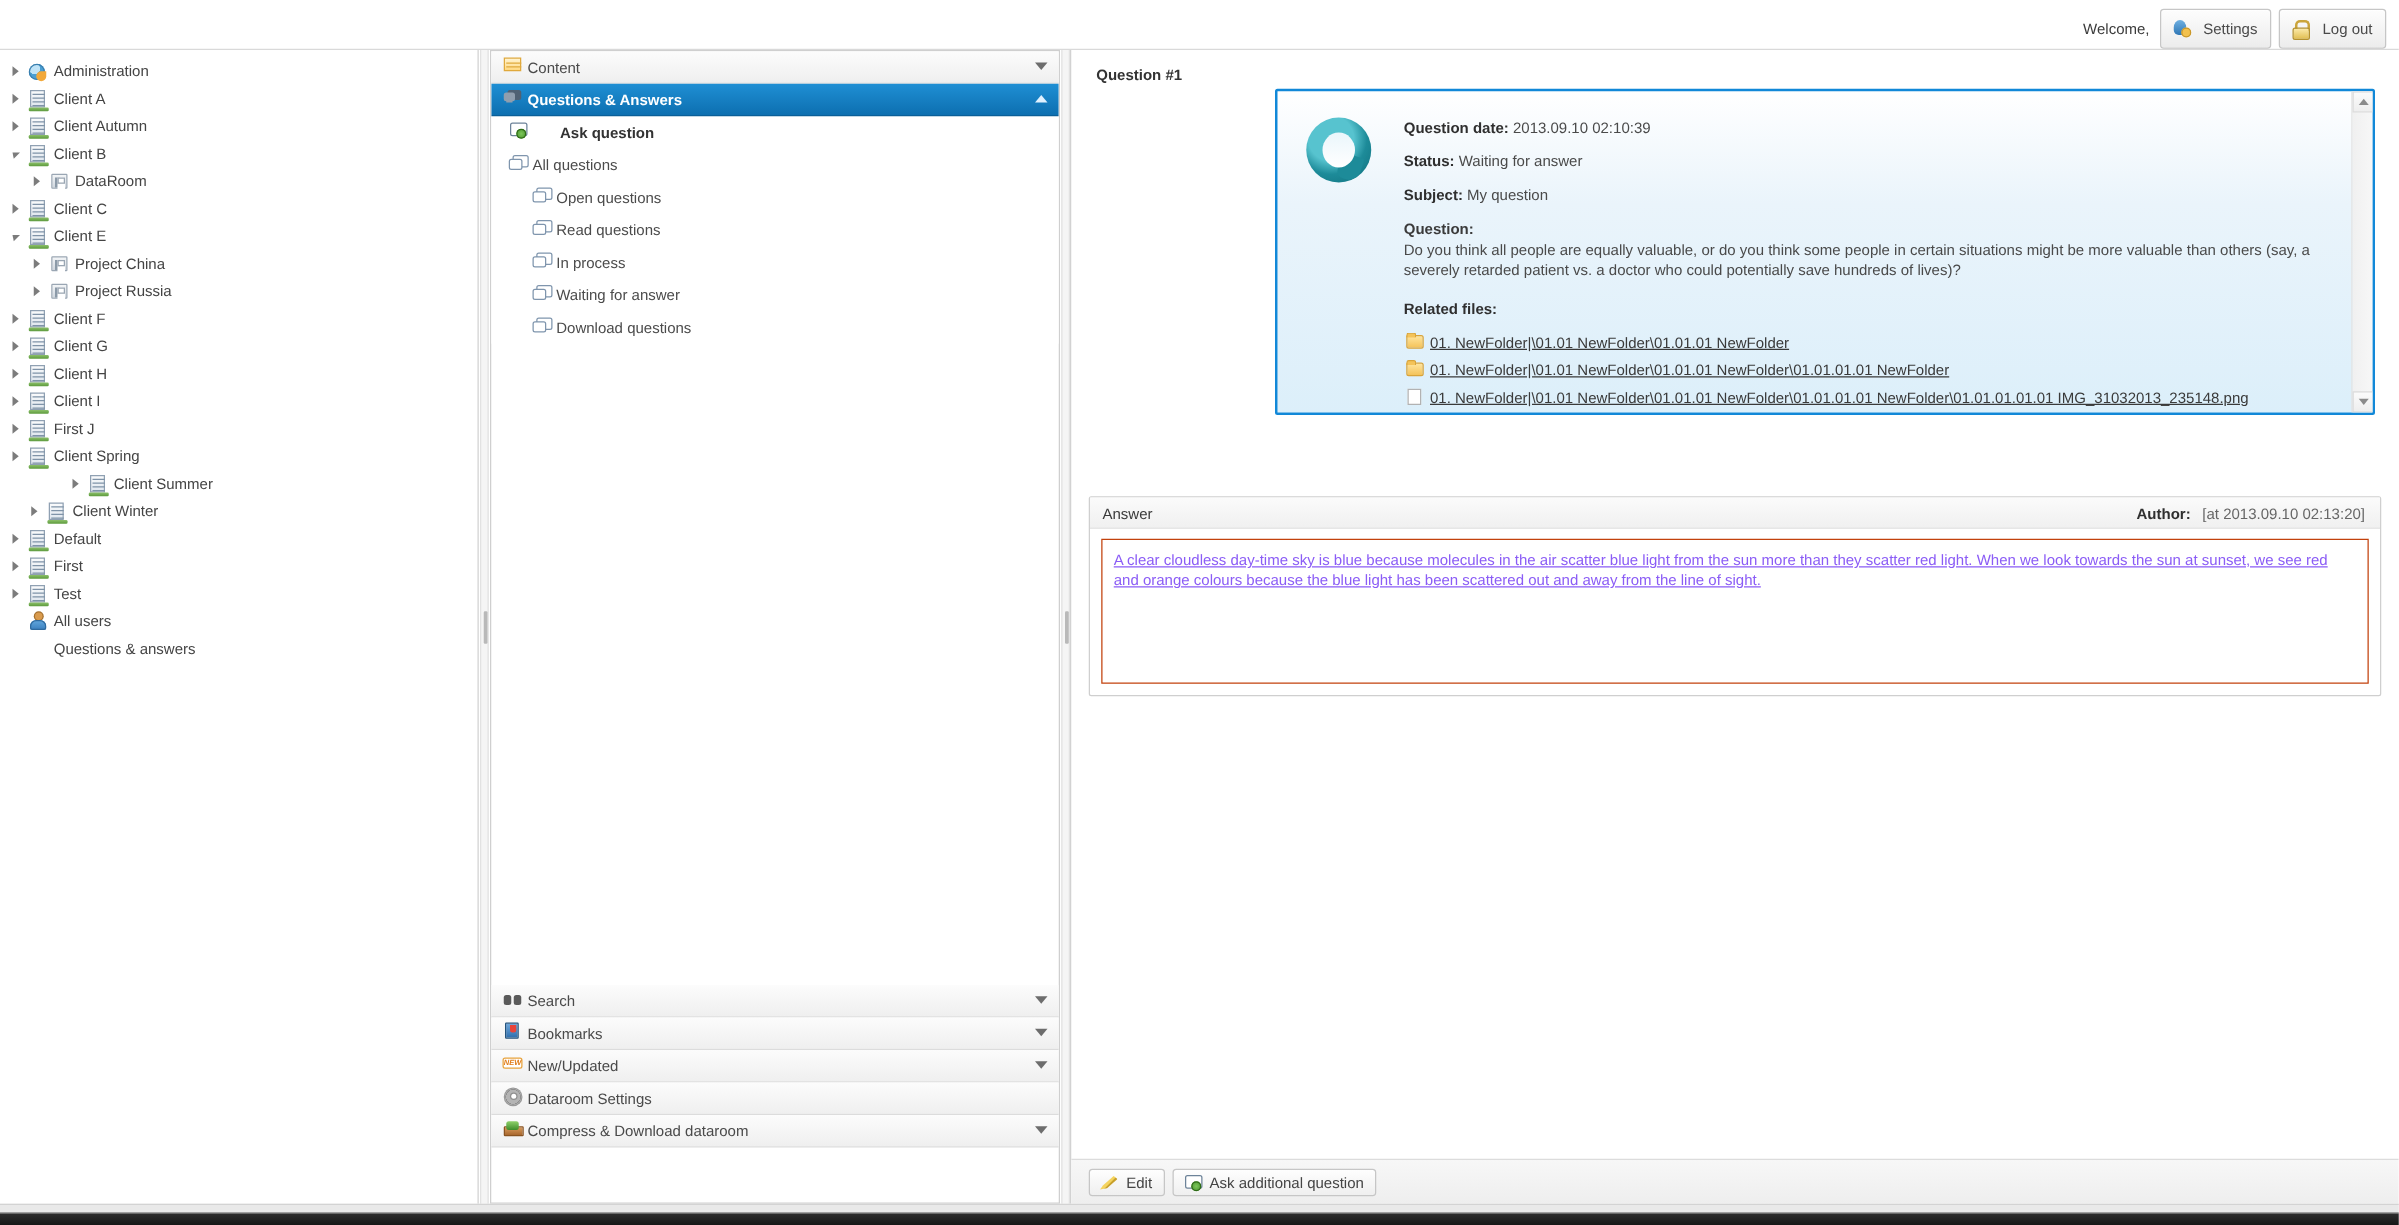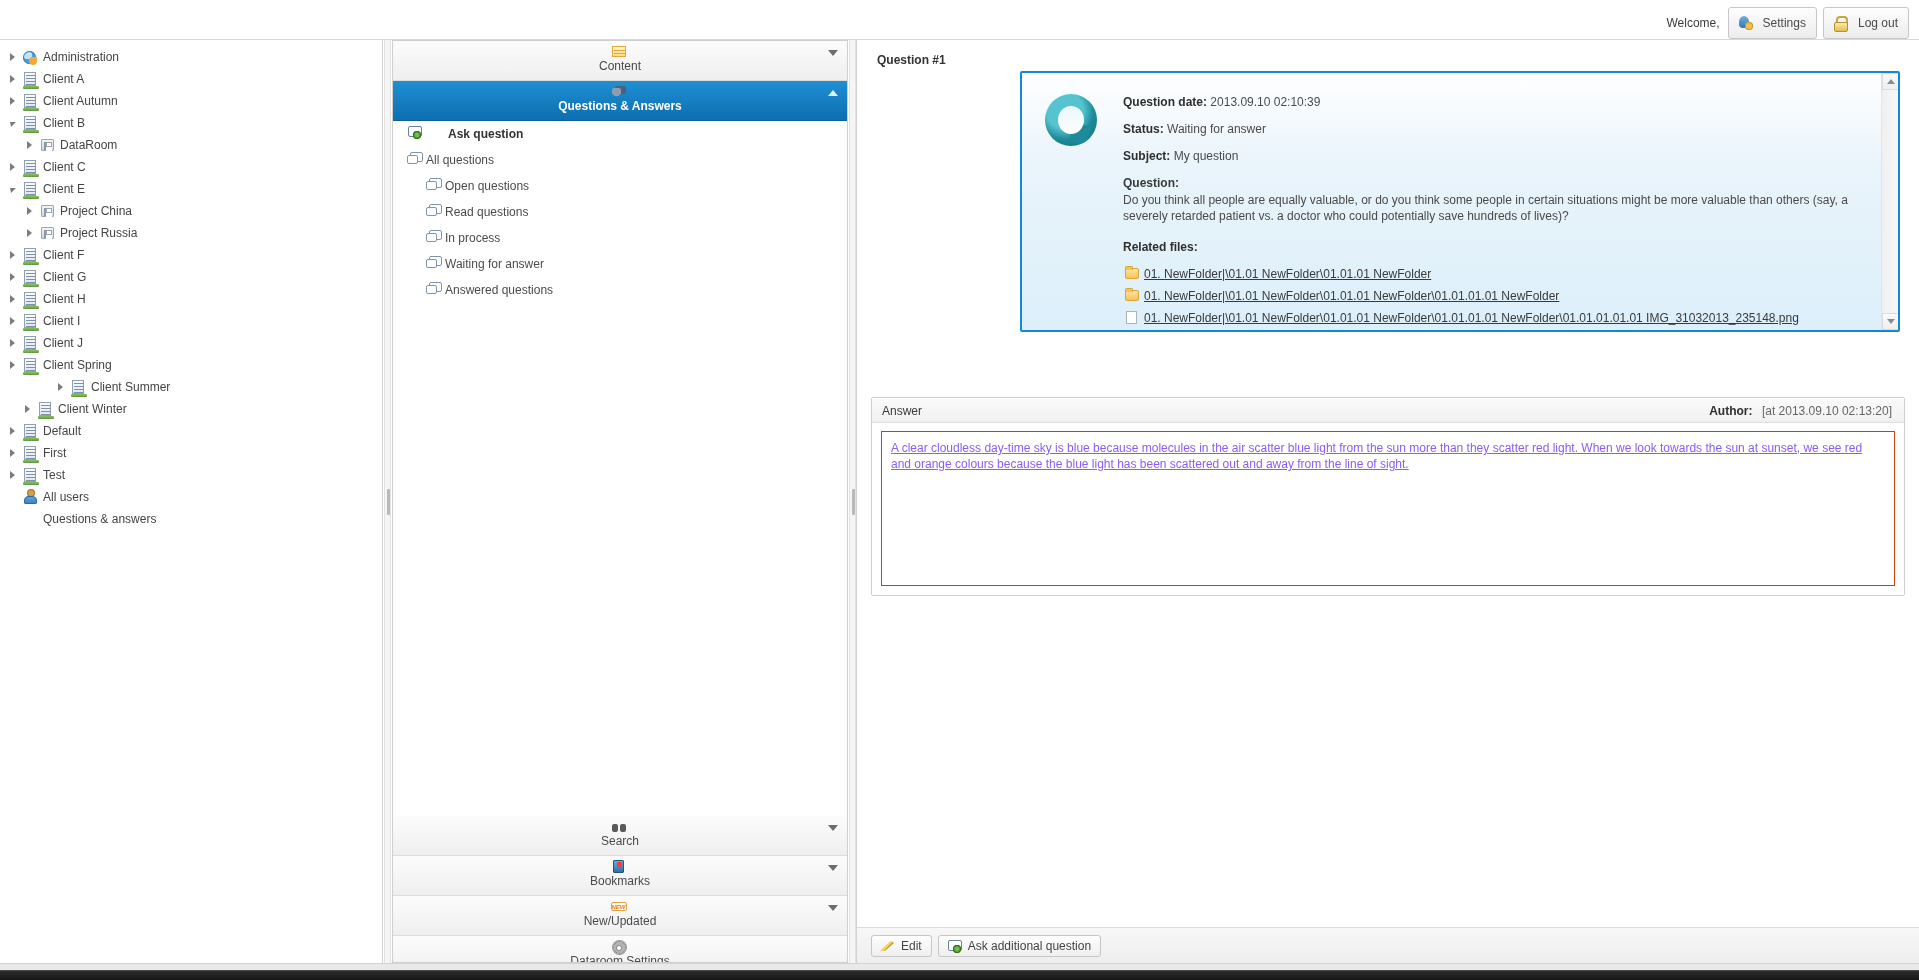--- a/index.html
+++ b/index.html
@@ -261,27 +261,26 @@
   }
 
   
   #nav-panel {
     position: absolute; left: 392px; top: 0; width: 456px; height: 923px;
     background: #ffffff;
     border: 1px solid #cfcfcf;
     overflow: hidden;
   }
   .acc-head {
-    display:flex; align-items:center; height:40px;
+    display:flex; align-items:center; height:26px;
     padding-left: 8px; padding-right: 8px;
     background: linear-gradient(#fcfcfc,#efefef);
     border-bottom: 1px solid #dcdcdc;
     font-size: 12px; color:#4a4a4a; cursor: pointer;
     position: relative;
-    flex-direction: column;
   }
   .acc-head.active {
     background: linear-gradient(#1f8fd4,#0d6fb0);
     color:#ffffff; font-weight:bold;
     border-bottom: 1px solid #0a5f98;
   }
   .acc-head .tw-icon { height:26px; }
   .acc-caret {
     position:absolute; right:9px; top:9px; width:0; height:0;
     border-left:5px solid transparent; border-right:5px solid transparent;
@@ -355,21 +354,21 @@
     background: linear-gradient(#fbfbfb,#eeeeee); border:1px solid #dcdcdc;
     display:flex; align-items:center; justify-content:center;
   }
   #q-scrollbar .sb-up { top:0; }
   #q-scrollbar .sb-down { bottom:0; }
   .sb-arrow-up { width:0;height:0;border-left:4px solid transparent;border-right:4px solid transparent;border-bottom:5px solid #8b8b8b; }
   .sb-arrow-down { width:0;height:0;border-left:4px solid transparent;border-right:4px solid transparent;border-top:5px solid #8b8b8b; }
 
   
   #answer-card {
-    position:absolute; left:14px; top:357px; right:14px; height:199px;
+    position:absolute; left:14px; top:357px; right:14px; height:160px;
     background:#ffffff; border:1px solid #cfcfcf; border-radius:2px;
   }
   #answer-head {
     position:relative; height:25px;
     background: linear-gradient(#fbfbfb,#f0f0f0);
     border-bottom:1px solid #dedede;
   }
   #answer-label {
     position:absolute; left:10px; top:6px; font-size:12px; color:#3a3a3a;
   }
@@ -527,21 +526,21 @@
           <span class="tw-icon">
             <i class="ico-building"></i>
           </span>
           <span class="tw-label">Client I</span>
         </div>
         <div class="tree-row" style="padding-left: 4px;">
           <span class="tw-arrow collapsed"></span>
           <span class="tw-icon">
             <i class="ico-building"></i>
           </span>
-          <span class="tw-label">Client J</span>
+          <span class="tw-label">First J</span>
         </div>
         <div class="tree-row" style="padding-left: 4px;">
           <span class="tw-arrow collapsed"></span>
           <span class="tw-icon">
             <i class="ico-building"></i>
           </span>
           <span class="tw-label">Client Spring</span>
         </div>
         <div class="tree-row" style="padding-left: 4px; margin-left: 48px;">
           <span class="tw-arrow collapsed"></span>
@@ -646,21 +645,21 @@
         <div class="nav-row" style="padding-left: 31px;">
           <span class="tw-icon">
             <i class="ico-bubble-light"></i>
           </span>
           <span>Waiting for answer</span>
         </div>
         <div class="nav-row" style="padding-left: 31px;">
           <span class="tw-icon">
             <i class="ico-bubble-light"></i>
           </span>
-          <span>Answered questions</span>
+          <span>Download questions</span>
         </div>
       </div>
     <div id="nav-spacer"></div>
     <div id="nav-bottom">
         <div class="acc-head">
           <span class="tw-icon">
             <i class="ico-binoculars"></i>
           </span>
           <span>Search</span>
           <span class="acc-caret"></span>

